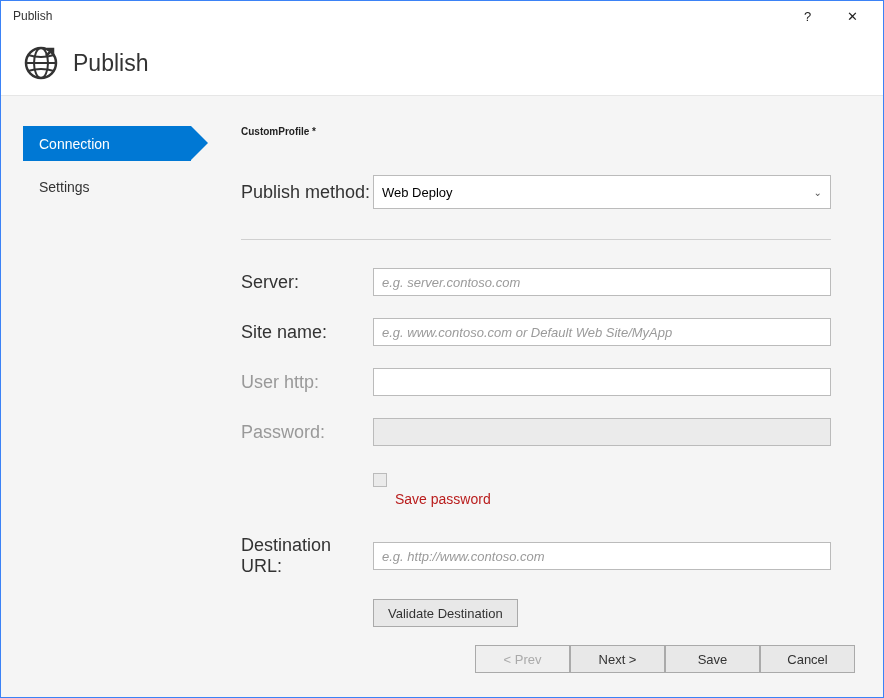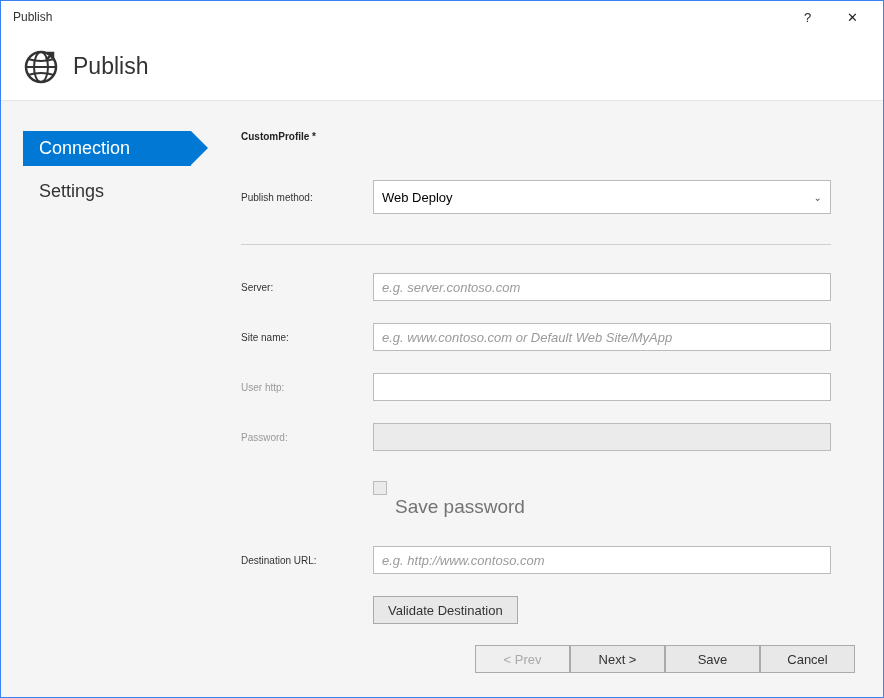--- a/index.html
+++ b/index.html
@@ -77,21 +77,21 @@
     }
     .sidebar {
       width: 200px;
       padding-left: 22px;
     }
     .sidebar-item {
       height: 35px;
       display: flex;
       align-items: center;
       padding-left: 16px;
-      font-size: 18px;
+      font-size: 14px;
       color: #333;
       cursor: pointer;
       margin-bottom: 8px;
       width: 168px;
     }
     .sidebar-item.active {
       background: #0078d4;
       color: #fff;
       position: relative;
     }
@@ -120,21 +120,21 @@
     .form-row {
       display: flex;
       align-items: center;
       margin-bottom: 22px;
     }
     .form-row.tight {
       margin-bottom: 12px;
     }
     .form-label {
       width: 132px;
-      font-size: 10px;
+      font-size: 18px;
       color: #333;
     }
     .form-label.muted {
       color: #999;
     }
     .form-control {
       flex: 1;
     }
     .select-box {
       width: 100%;
@@ -187,22 +187,22 @@
       margin-top: -6px;
     }
     .checkbox-box {
       width: 14px;
       height: 14px;
       border: 1px solid #bbb;
       background: #ebebeb;
       margin-right: 8px;
     }
     .checkbox-label {
-      font-size: 19px;
-      color: #737373;
+      font-size: 14px;
+      color: #b91c1c;
       margin-top: 39px;
     }
     .validate-btn-row {
       margin-left: 132px;
       margin-top: 18px;
     }
     .btn-std {
       height: 28px;
       padding: 0 14px;
       border: 1px solid #aaa;

